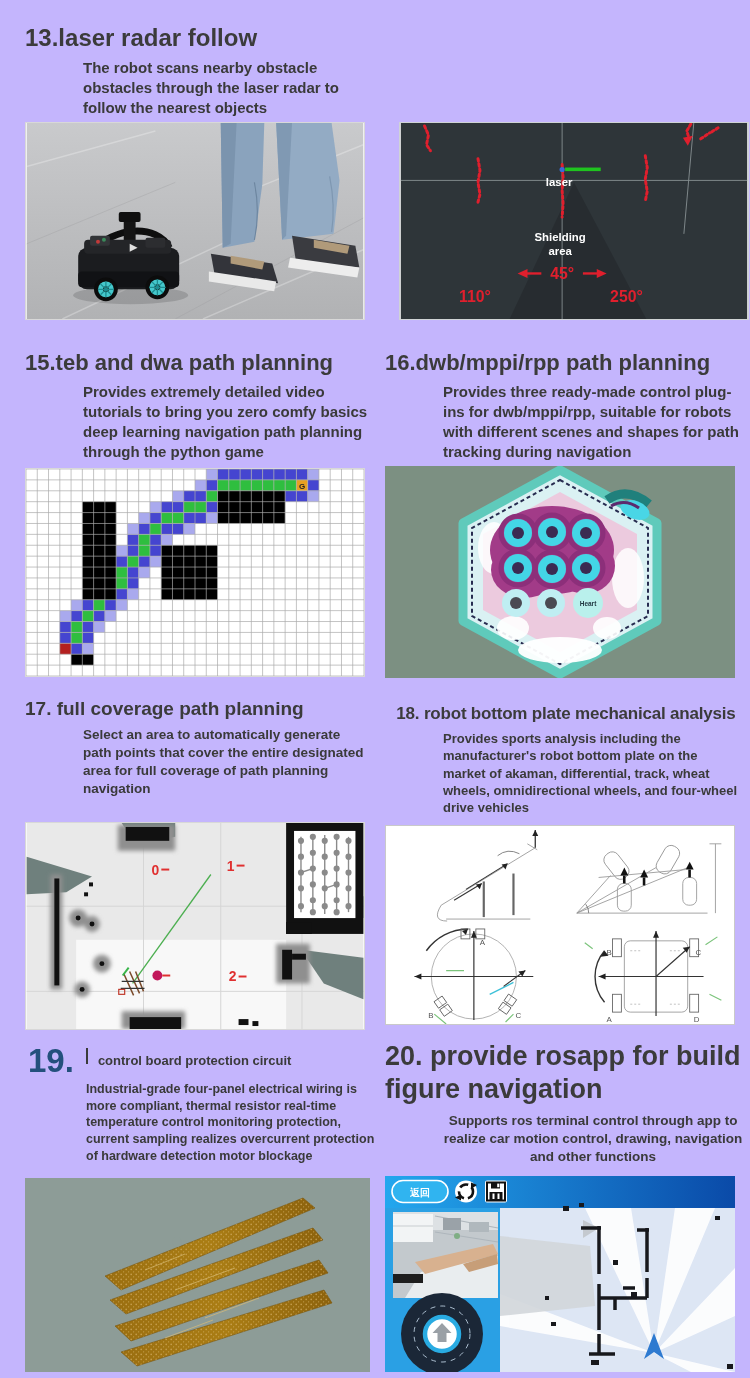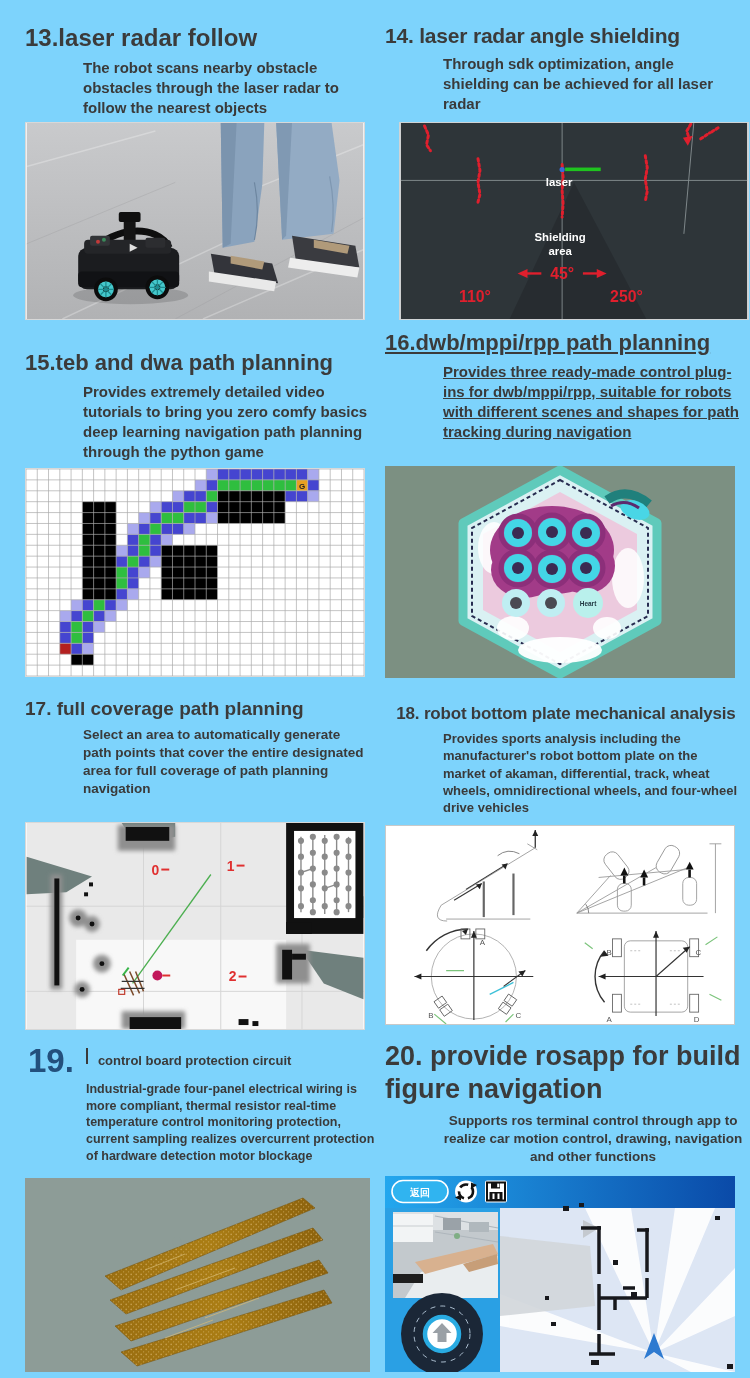--- a/index.html
+++ b/index.html
@@ -1,16 +1,16 @@
 <!DOCTYPE html>
 <html><head>
 <meta charset="utf-8">
 <style>
   html,body{margin:0;padding:0;background:#ffffff;}
-  .page{position:relative;width:750px;height:1378px;background:#7dd3fc;
+  .page{position:relative;width:750px;height:1378px;background:#c4b5fd;
         font-family:"Liberation Sans",sans-serif;color:#3b3b3b;overflow:hidden;}
   section{position:absolute;}
   section h2{margin:0;font-weight:700;color:#3b3b3b;white-space:nowrap;}
   section p{margin:6px 0 0 58px;font-weight:700;color:#3a3a3a;line-height:1.33;}
   #s13 h2{font-size:24px;}
   #s14 h2{font-size:21px;letter-spacing:-0.2px;}
   #s15 h2{font-size:22px;}
   #s16 h2{font-size:22px;}
   #s17 h2{font-size:19px;}
   #s18 h2{font-size:17px;letter-spacing:-0.2px;text-align:center;}
@@ -34,41 +34,37 @@
   #f14{left:399px;top:122px;width:350px;height:198px;border-color:#cfd3d5;}
   #f15{left:25px;top:468px;width:340px;height:209px;}
   #f16{left:385px;top:466px;width:350px;height:212px;border:none;}
   #f17{left:25px;top:822px;width:340px;height:208px;}
   #f18{left:385px;top:825px;width:350px;height:200px;border-color:#c9c9c9;}
   #f19{left:25px;top:1178px;width:345px;height:194px;border:none;}
   #f20{left:385px;top:1176px;width:350px;height:196px;border:none;}
   #s13{left:25px;top:24px;width:340px;}
   #s14{left:385px;top:24px;width:358px;}
   #s15{left:25px;top:350px;width:340px;}
-  #s16{left:385px;top:330px;width:360px;text-decoration:underline;}
+  #s16{left:385px;top:350px;width:360px;}
   #s17{left:25px;top:698px;width:345px;}
   #s18{left:385px;top:704px;width:362px;}
   #s19{left:28px;top:1044px;width:345px;}
   #s20{left:385px;top:1040px;width:362px;}
   text{font-family:"Liberation Sans",sans-serif;}
 </style>
 </head>
 <body>
 
 <div class="page">
 
   <section id="s13">
     <h2>13.laser radar follow</h2>
     <p>The robot scans nearby obstacle obstacles through the laser radar to follow the nearest objects</p>
   </section>
 
-  <section id="s14">
-    <h2>14. laser radar angle shielding</h2>
-    <p>Through sdk optimization, angle shielding can be achieved for all laser radar</p>
-  </section>
 
   <section id="s15">
     <h2>15.teb and dwa path planning</h2>
     <p>Provides extremely detailed video tutorials to bring you zero comfy basics deep learning navigation path planning through the python game</p>
   </section>
 
   <section id="s16">
     <h2>16.dwb/mppi/rpp path planning</h2>
     <p>Provides three ready-made control plug-ins for dwb/mppi/rpp, suitable for robots with different scenes and shapes for path tracking during navigation</p>
   </section>

